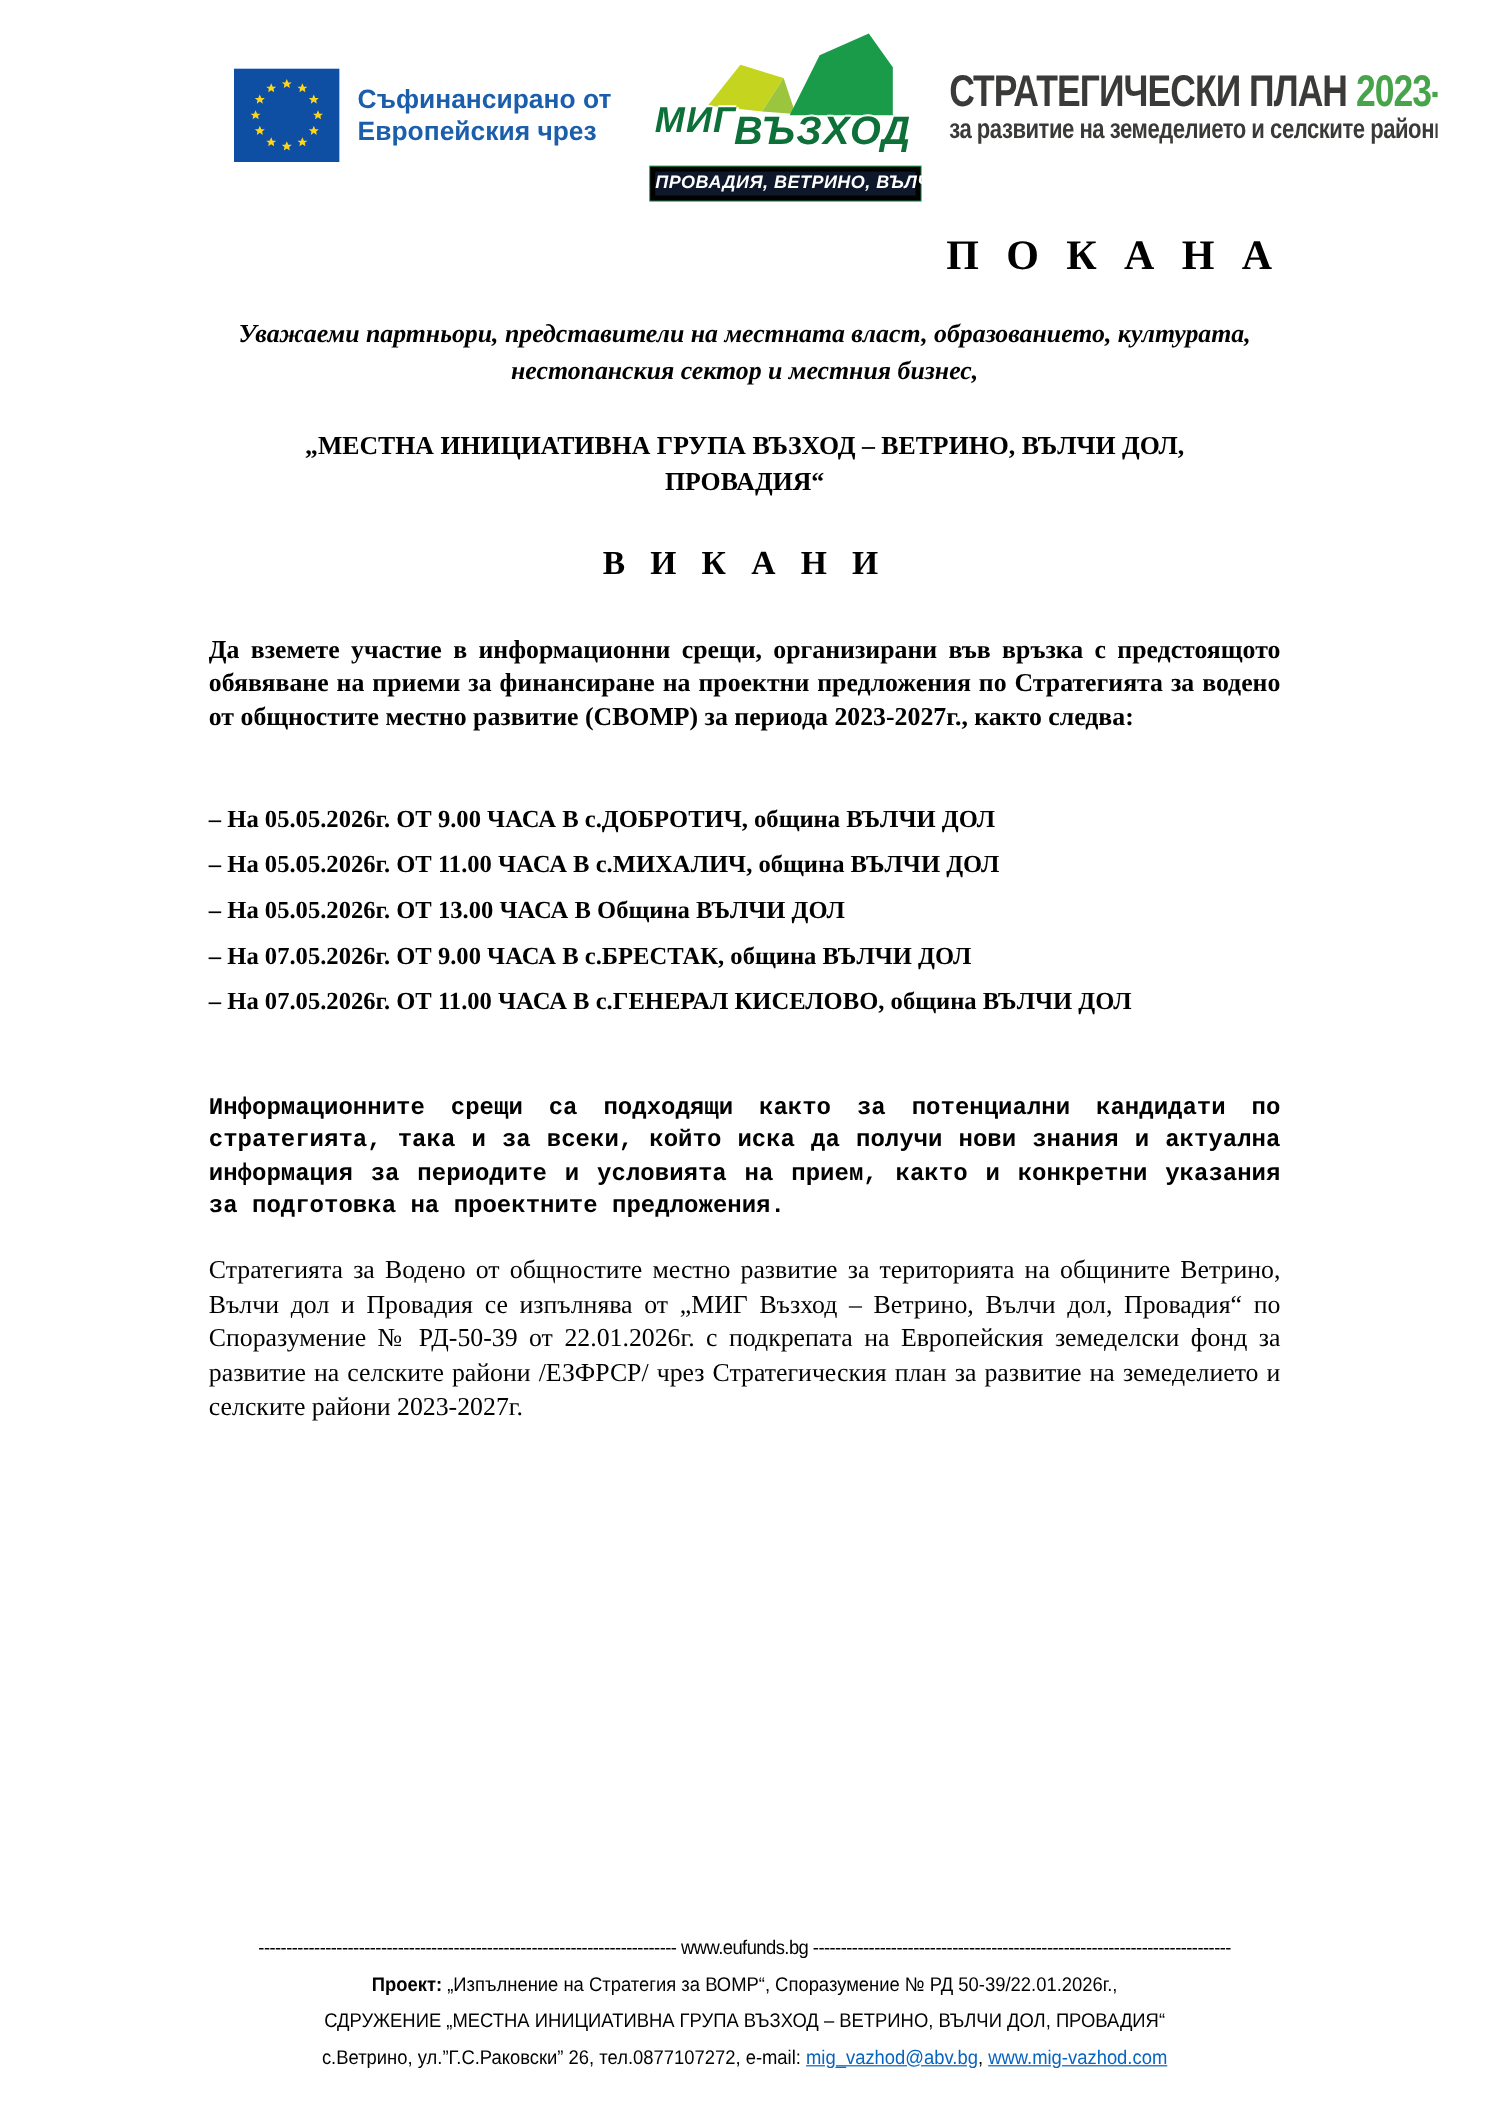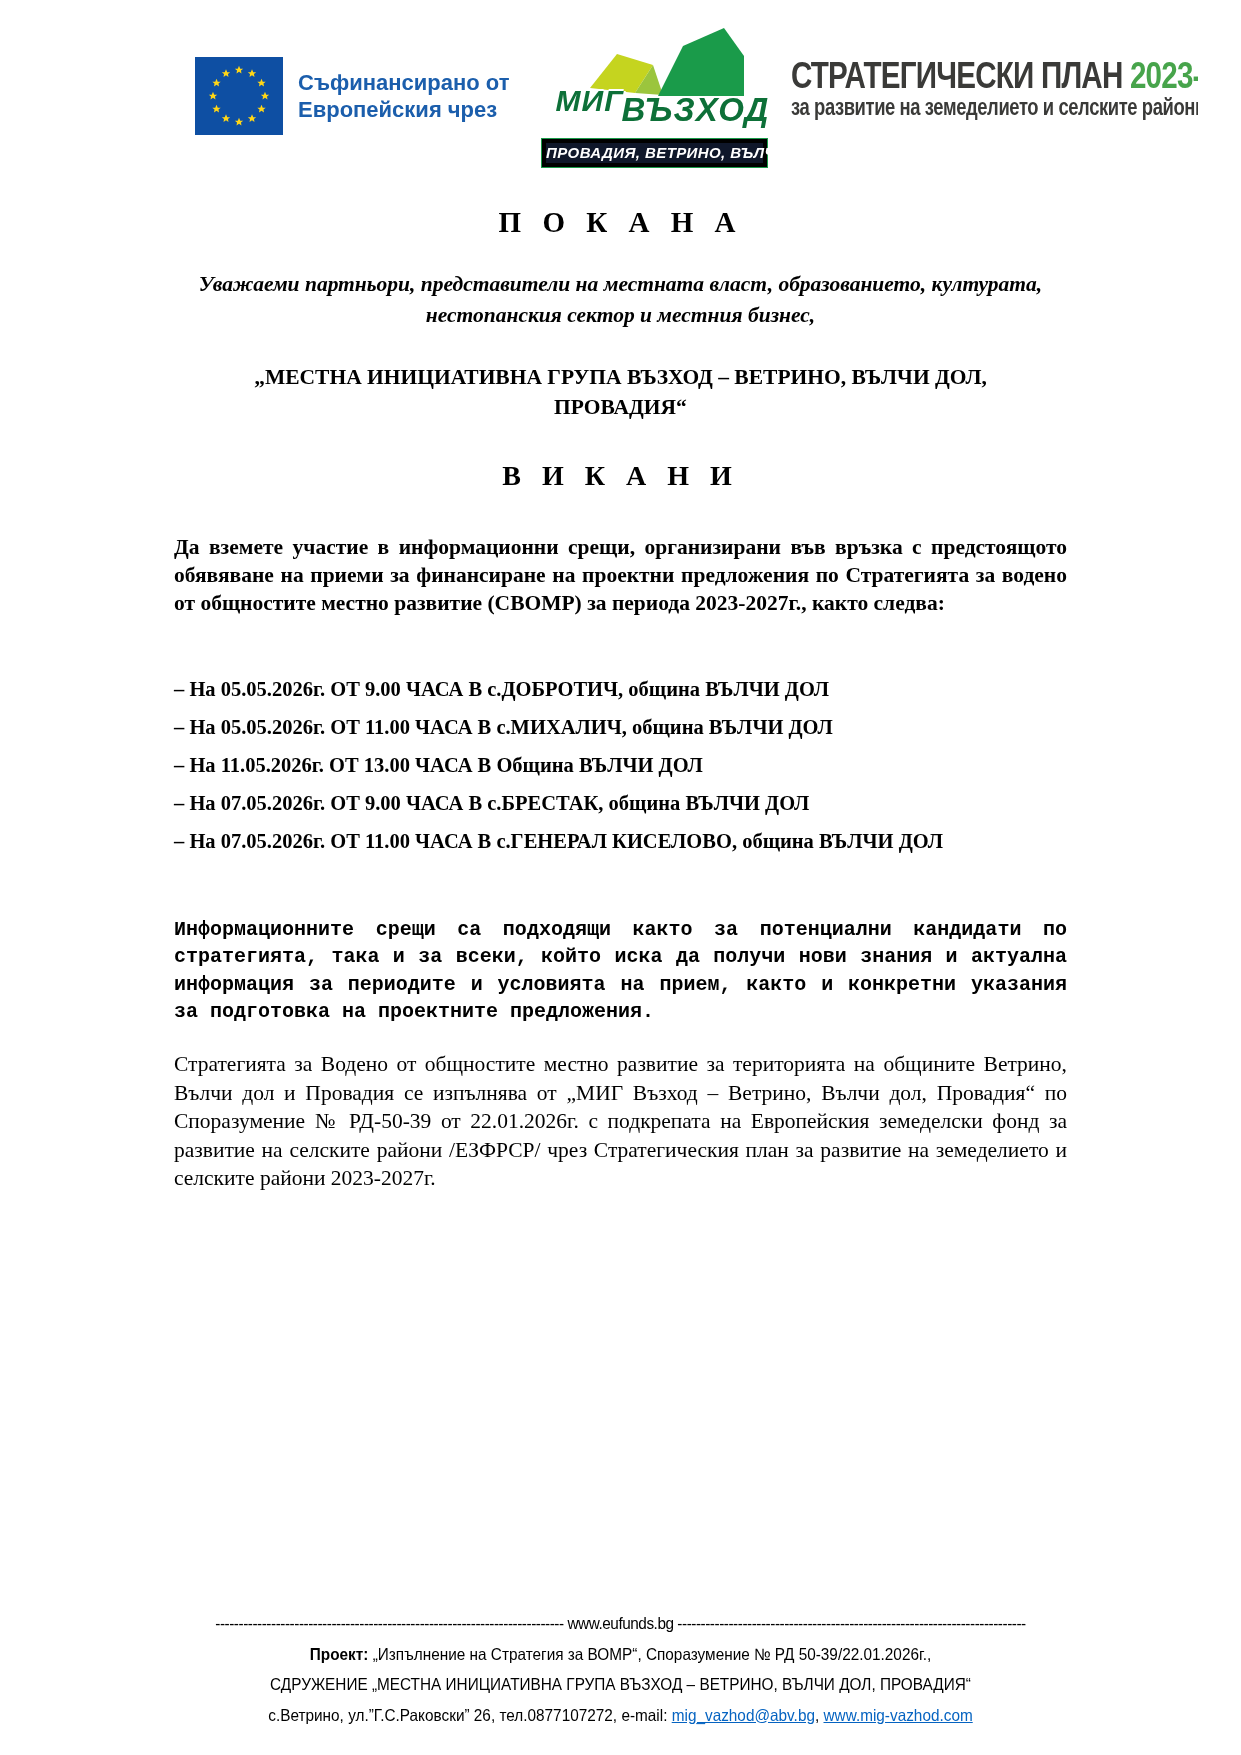--- a/index.html
+++ b/index.html
@@ -22,21 +22,21 @@
     margin-left: 15px;
     font-family: "Liberation Sans", sans-serif;
     font-weight: bold;
     font-size: 22px;
     line-height: 1.25;
     color: #1b5eac;
   }
   .mig-block { position: absolute; left: 497px; top: 26px; width: 225px; text-align: center; }
   .mig-mountains { display: block; margin: 0 auto; }
   .mig-words {
-    position: absolute; left: 10px; top: 58px; width: 100%;
+    position: absolute; left: 0; top: 58px; width: 100%;
     font-family: "Liberation Sans", sans-serif;
     font-style: italic; font-weight: bold; color: #0d7038;
     text-shadow: -2px 0 0 #fff, 2px 0 0 #fff, 0 -2px 0 #fff, 0 2px 0 #fff;
     white-space: nowrap;
   }
   .mig-word-top { font-size: 30px; letter-spacing: 1px; vertical-align: 10px; }
   .mig-word-bottom { font-size: 33px; letter-spacing: 1px; margin-left: -2px; }
   .mig-banner {
     position: absolute; left: 2px; top: 113px;
     display: inline-block; width: 100%;
@@ -56,23 +56,23 @@
     font-weight: bold; color: #3a3a38;
     transform: scaleX(0.80); transform-origin: left top;
     white-space: nowrap;
   }
   .plan-line1 { font-size: 37px; line-height: 1.0; letter-spacing: -1px; }
   .plan-years { color: #47a44b; }
   .plan-line2 { font-size: 23px; line-height: 1.2; letter-spacing: -0.5px; }
   
   .content { padding: 0 131px; }
   .doc-title {
-    margin-top: 46px;
-    text-align: center;
-    font-size: 29px;
+    margin-top: 33px;
+    text-align: right;
+    font-size: 35px;
     font-weight: bold;
     letter-spacing: 7px;
   }
   .salutation {
     margin: 30px auto 0;
     max-width: 910px;
     text-align: center;
     font-style: italic;
     font-weight: bold;
     font-size: 21.5px;
@@ -195,21 +195,21 @@
 
     <p class="org-heading">„МЕСТНА ИНИЦИАТИВНА ГРУПА ВЪЗХОД – ВЕТРИНО, ВЪЛЧИ ДОЛ, ПРОВАДИЯ“</p>
 
     <div class="invites">В И   К А Н И</div>
 
     <p class="intro">Да вземете участие в информационни срещи, организирани във връзка с предстоящото обявяване на приеми за финансиране на проектни предложения по Стратегията за водено от общностите местно развитие (СВОМР) за периода 2023-2027г., както следва:</p>
 
     <ul class="meetings">
         <li>– На 05.05.2026г. ОТ 9.00 ЧАСА В с.ДОБРОТИЧ, община ВЪЛЧИ ДОЛ</li>
         <li>– На 05.05.2026г. ОТ 11.00 ЧАСА В с.МИХАЛИЧ, община ВЪЛЧИ ДОЛ</li>
-        <li>– На 11.05.2026г. ОТ 13.00 ЧАСА В Община ВЪЛЧИ ДОЛ</li>
+        <li>– На 05.05.2026г. ОТ 13.00 ЧАСА В Община ВЪЛЧИ ДОЛ</li>
         <li>– На 07.05.2026г. ОТ 9.00 ЧАСА В с.БРЕСТАК, община ВЪЛЧИ ДОЛ</li>
         <li>– На 07.05.2026г. ОТ 11.00 ЧАСА В с.ГЕНЕРАЛ КИСЕЛОВО, община ВЪЛЧИ ДОЛ</li>
       </ul>
 
     <p class="info-para">Информационните срещи са подходящи както за потенциални кандидати по стратегията, така и за всеки, който иска да получи нови знания и актуална информация за периодите и условията на прием, както и конкретни указания за подготовка на проектните предложения.</p>
 
     <p class="strategy-para">Стратегията за Водено от общностите местно развитие за територията на общините Ветрино, Вълчи дол и Провадия се изпълнява от „МИГ Възход – Ветрино, Вълчи дол, Провадия“ по Споразумение № РД-50-39 от 22.01.2026г. с подкрепата на Европейския земеделски фонд за развитие на селските райони /ЕЗФРСР/ чрез Стратегическия план за развитие на земеделието и селските райони 2023-2027г.</p>
   </div>
 
   <div class="footer">

